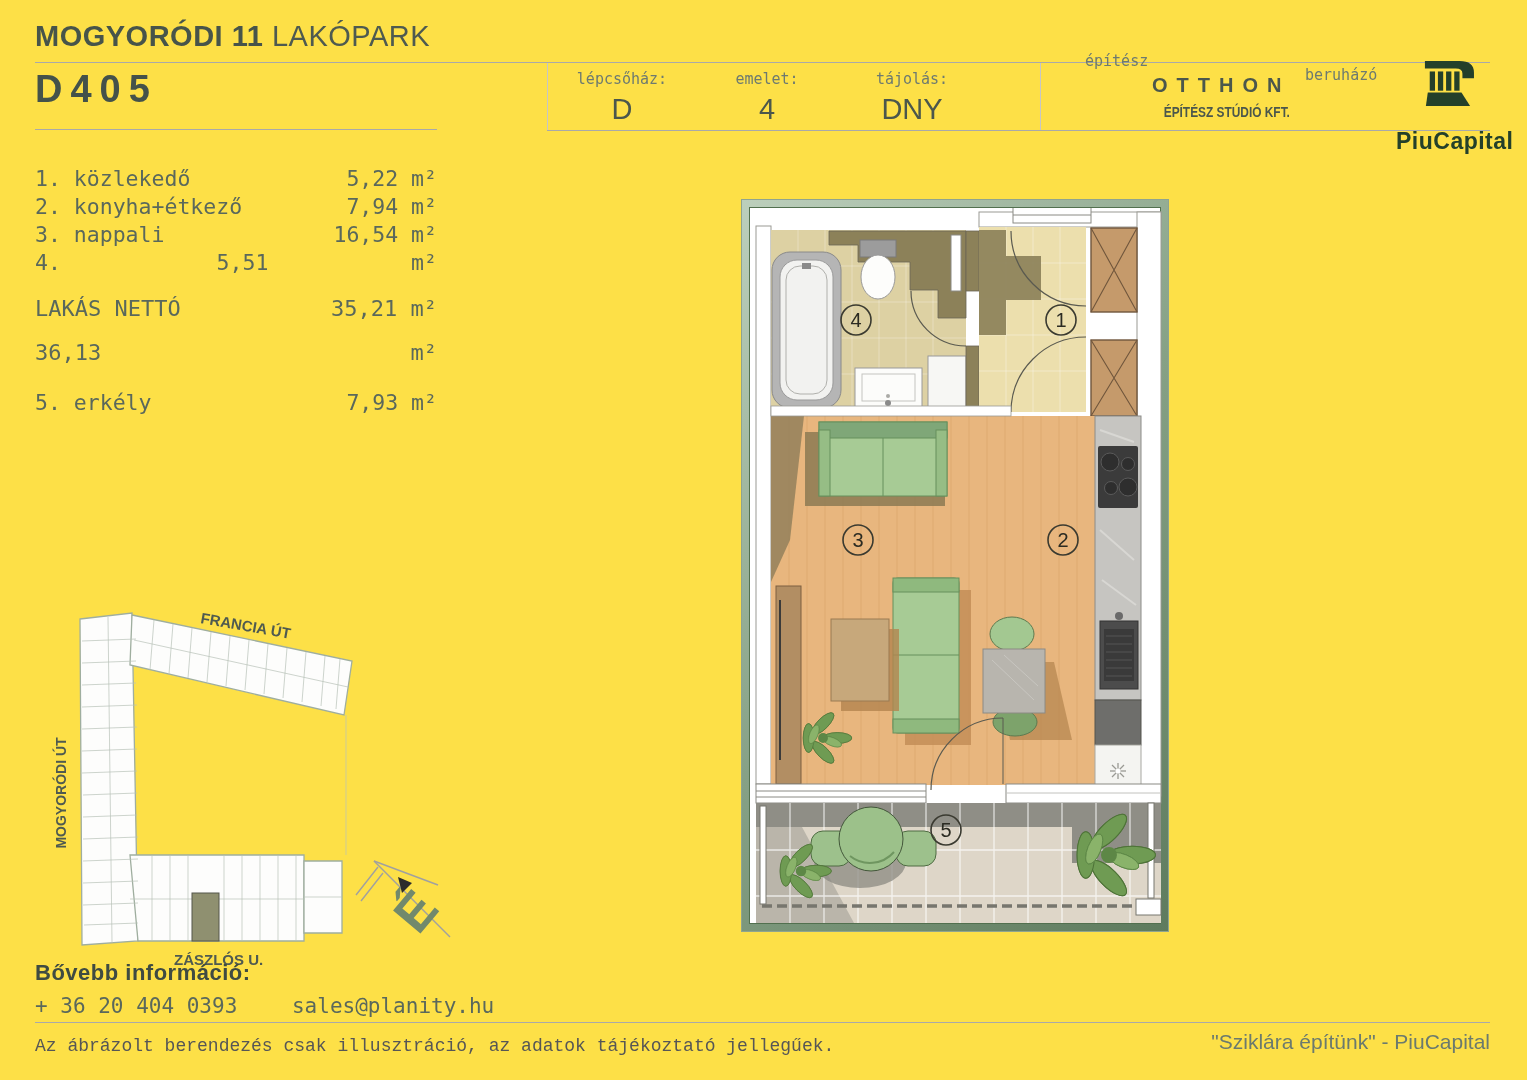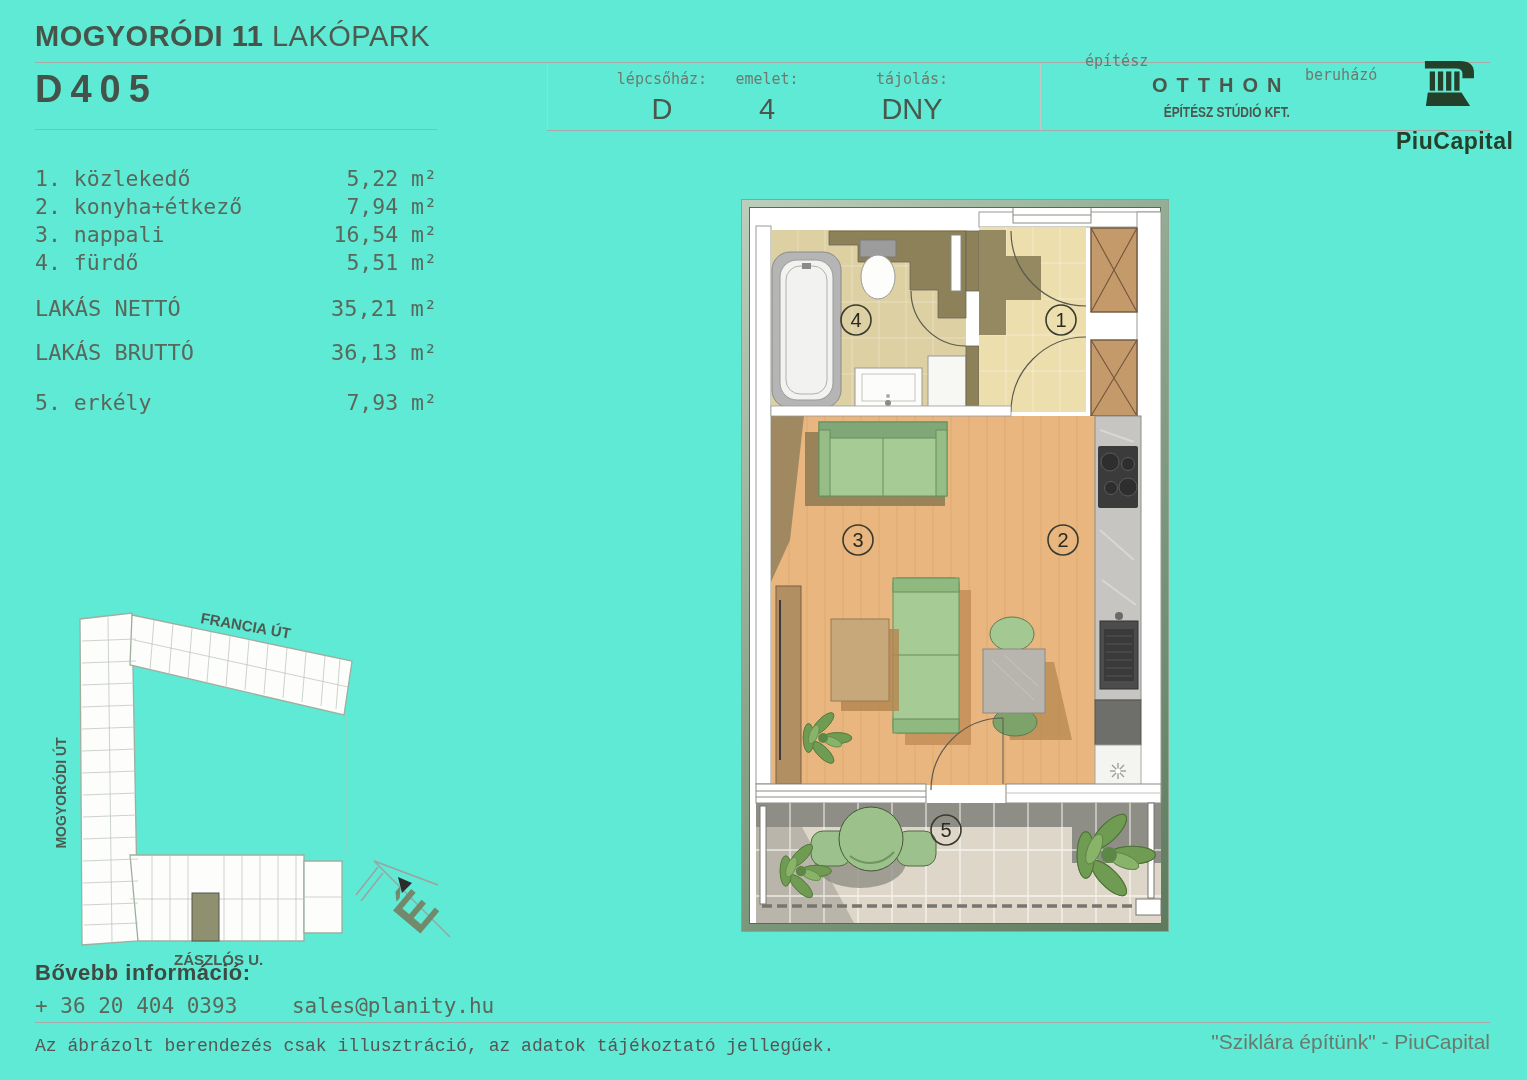--- a/index.html
+++ b/index.html
@@ -1,16 +1,16 @@
 <!DOCTYPE html>
 <html><head>
 <meta charset="utf-8">
 <style>
   html,body{margin:0;padding:0;background:#fff;}
-  .page{position:relative;width:1527px;height:1080px;background:#5eead4;overflow:hidden;
+  .page{position:relative;width:1527px;height:1080px;background:#fde047;overflow:hidden;
         font-family:"Liberation Sans",sans-serif;color:#4b574c;}
   .abs{position:absolute;}
   .rule{position:absolute;height:1px;background:#a9a9a9;}
   .vrule{position:absolute;width:1px;background:#c6c6c6;}
   
   .title{left:35px;top:20px;font-size:29px;letter-spacing:.5px;color:#4e5a50;}
   .title b{font-weight:700;color:#47544a;}
   .unit-id{left:35px;top:68px;font-size:38px;font-weight:700;letter-spacing:8px;color:#44524a;}
   
   .hfield{position:absolute;width:150px;text-align:center;}
@@ -55,21 +55,21 @@
     <span>LAKÓPARK</span>
   </div>
   <div class="rule" style="left:35px;top:62px;width:1455px;"></div>
 
   <div class="abs unit-id">D405</div>
   <div class="rule" style="left:35px;top:129px;width:402px;"></div>
   <div class="rule" style="left:547px;top:130px;width:943px;"></div>
   <div class="vrule" style="left:547px;top:63px;height:67px;"></div>
   <div class="vrule" style="left:1040px;top:63px;height:67px;"></div>
 
-  <div class="hfield" style="left:547px;top:70px;margin-left:40px;">
+  <div class="hfield" style="left:547px;top:70px;">
     <div class="lbl">lépcsőház:</div>
     <div class="val">D</div>
   </div>
   <div class="hfield" style="left:692px;top:70px;">
     <div class="lbl">emelet:</div>
     <div class="val">4</div>
   </div>
   <div class="hfield" style="left:837px;top:70px;">
     <div class="lbl">tájolás:</div>
     <div class="val">DNY</div>
@@ -108,31 +108,29 @@
       <span class="unitt">m²</span>
     </div>
     <div class="rrow">
       <span class="num">3.</span>
       <span class="name">nappali</span>
       <span class="val">16,54</span>
       <span class="unitt">m²</span>
     </div>
     <div class="rrow">
       <span class="num">4.</span>
-      <span class="name">fürdő</span>
       <span class="val">5,51</span>
       <span class="unitt">m²</span>
     </div>
     <div class="rrow tot" style="margin-top:18px;">
       <span class="name">LAKÁS NETTÓ</span>
       <span class="val">35,21</span>
       <span class="unitt">m²</span>
     </div>
     <div class="rrow tot" style="margin-top:16px;">
-      <span class="name">LAKÁS BRUTTÓ</span>
       <span class="val">36,13</span>
       <span class="unitt">m²</span>
     </div>
     <div class="rrow" style="margin-top:22px;">
       <span class="num">5.</span>
       <span class="name">erkély</span>
       <span class="val">7,93</span>
       <span class="unitt">m²</span>
     </div>
   </div>

